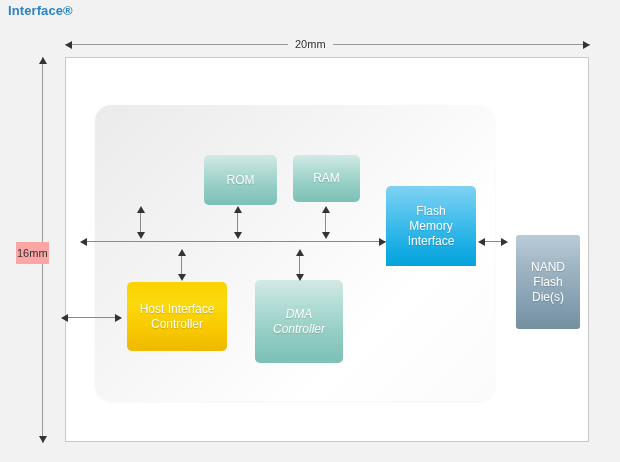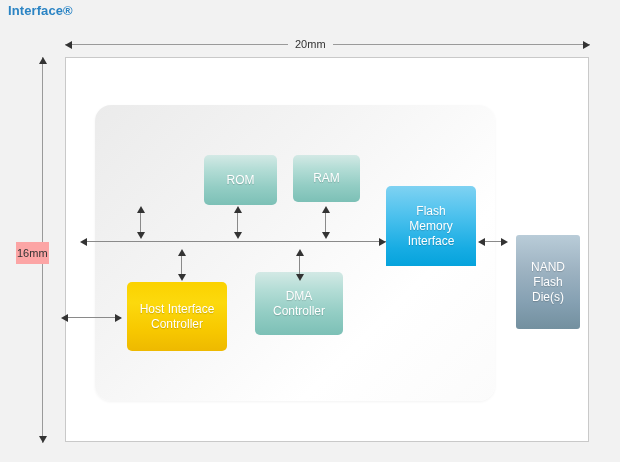--- a/index.html
+++ b/index.html
@@ -197,21 +197,21 @@
     <span>RAM</span>
   </div>
 
   <div class="block yellow" style="left:127px; top:282px; width:100px; height:69px;">
     <span>
       <span style="display:block;">Host Interface</span>
       <span style="display:block;">Controller</span>
     </span>
   </div>
 
-  <div class="block teal" style="left:255px; top:272px; width:88px; height:63px;">
+  <div class="block teal" style="left:255px; top:280px; width:88px; height:83px;font-style:italic;">
     <span>
       <span style="display:block;">DMA</span>
       <span style="display:block;">Controller</span>
     </span>
   </div>
 
   <div class="block blue-top" style="left:386px; top:186px; width:90px; height:80px;">
     <span>
       <span style="display:block;">Flash</span>
       <span style="display:block;">Memory</span>

